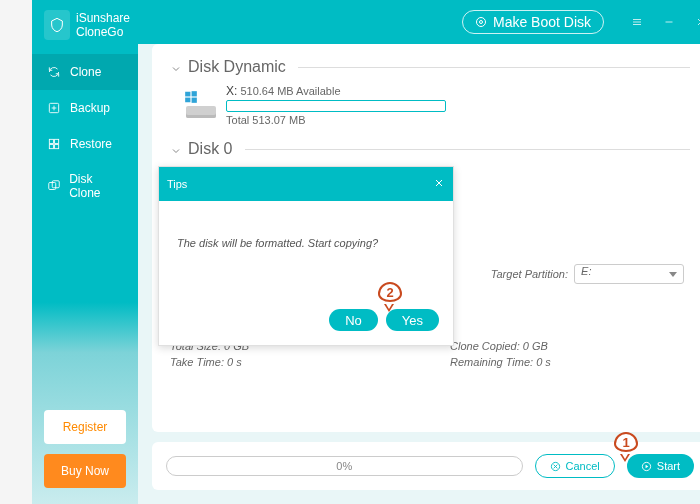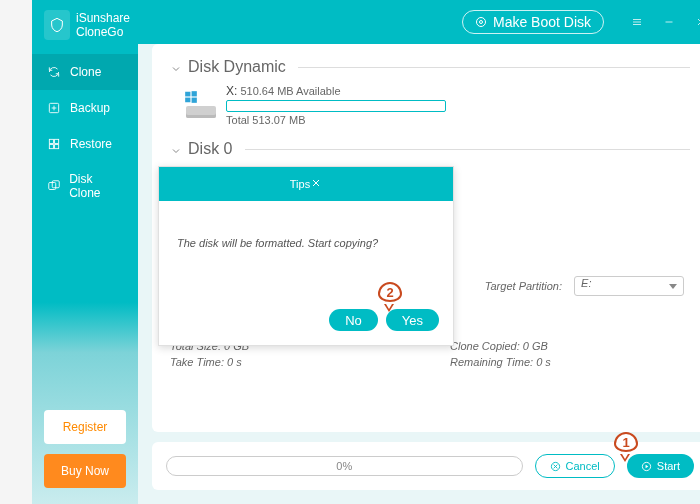--- a/index.html
+++ b/index.html
@@ -44,35 +44,35 @@
   .disk-img .drive { width:30px; height:12px; background:#d0d0d0; border-radius:2px; position:absolute; bottom:0; left:2px; box-shadow: inset 0 -3px 0 #bbb;}
   .disk-info { display:flex; flex-direction:column; gap:2px; font-size:11px; color:#666;}
   .disk-info .label { font-size:12px; color:#444; }
   .disk-bar { width: 220px; height: 12px; border:1px solid #00bcc4; border-radius:2px; }
   
   .status-block { padding-top: 4px; }
   .status-block .row { display:flex; gap:40px; font-size:11px; font-style: italic; color:#666; padding:2px 0;}
   .status-block .col { width: 240px; }
   .status-title { font-style: italic; font-size:12px; color:#444; margin:8px 0 4px;}
   
-  .target-row { position:absolute; right: 24px; top: 220px; font-size:11px; color:#666; font-style:italic; display:flex; align-items:center; gap:12px;margin-top:12px;}
+  .target-row { position:absolute; right: 24px; top: 220px; font-size:11px; color:#666; font-style:italic; display:flex; align-items:center; gap:6px;}
   .target-select { width: 110px; height:20px; border:1px solid #ccc; border-radius:3px; padding:0 6px; font-size:11px; font-style:italic; background:#fff; position:relative;}
   .target-select::after { content:''; position:absolute; right:6px; top:7px; width:0; height:0; border-left:4px solid transparent; border-right:4px solid transparent; border-top:5px solid #888;}
   
   
   .bottombar { margin: 0 14px 14px 14px; background: #fff; border-radius: 6px; height: 48px; display:flex; align-items:center; padding: 0 14px; gap: 12px;}
   .progress { flex:1; height: 20px; border:1px solid #ccc; border-radius: 12px; display:flex; align-items:center; justify-content:center; font-size:11px; color:#888;}
   .pill-btn { height: 24px; border-radius: 12px; padding: 0 14px; display:flex; align-items:center; gap:5px; font-size:11px; cursor:pointer; border: none;}
   .pill-cancel { background:#fff; border:1px solid #00bcc4; color:#00bcc4;}
   .pill-start { background:#00bcc4; color:#fff;}
   .pill-btn svg { width:11px; height:11px; fill:none; stroke:currentColor; stroke-width:2;}
   
   
   .dialog { position:absolute; left: 158px; top: 166px; width: 296px; background:#fff; box-shadow: 0 2px 8px rgba(0,0,0,0.15); border:1px solid #e0e0e0; z-index:10;}
-  .dialog-head { height: 24px; background:#00bcc4; color:#fff; display:flex; align-items:center; justify-content:center; padding:17px 8px; font-size:11px;}
+  .dialog-head { height: 24px; background:#00bcc4; color:#fff; display:flex; align-items:center; justify-content:space-between; padding:17px 8px; font-size:11px;}
   .dialog-close { cursor:pointer; }
   .dialog-close svg{ width:12px; height:12px; stroke:#fff; stroke-width:2; fill:none;}
   .dialog-body { padding: 36px 18px 18px; font-size:11px; font-style:italic; color:#555; min-height: 100px;}
   .dialog-foot { display:flex; justify-content:flex-end; gap:8px; padding: 8px 14px 14px;}
   .dlg-btn { background:#00bcc4; color:#fff; border:none; border-radius:11px; height:22px; padding:0 16px; font-size:13px; cursor:pointer;}
   
   
   .callout { position:absolute; z-index:20; width:28px; height:24px; }
   .callout .bubble { width:24px; height:20px; border:2px solid #c94a1f; border-radius:50% 50% 50% 50% / 60% 60% 40% 40%; background:#fff; display:flex; align-items:center; justify-content:center; font-size:13px; font-weight:bold; color:#c94a1f; position:relative;}
   .callout .tail { position:absolute; width:0; height:0; border-left:5px solid transparent; border-right:5px solid transparent; border-top:8px solid #c94a1f; bottom:-6px; left:6px;}

